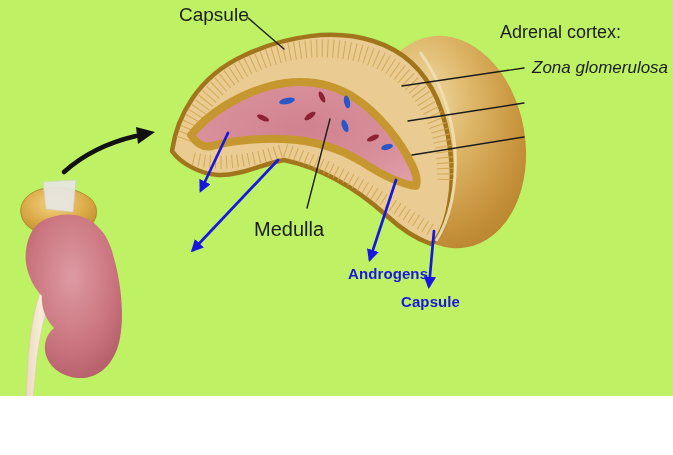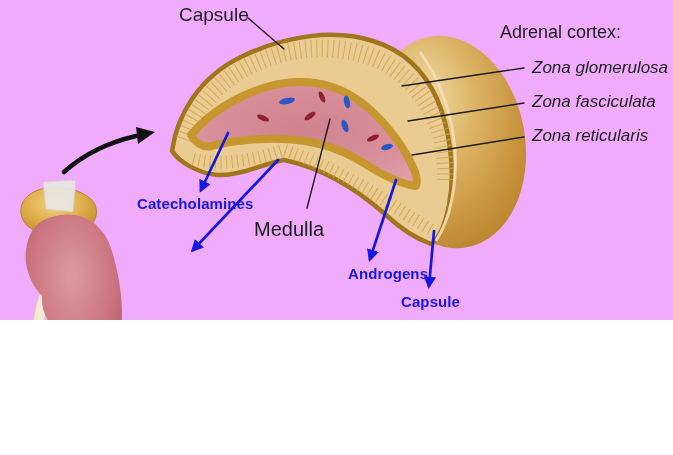--- a/index.html
+++ b/index.html
@@ -1,17 +1,17 @@
 <!DOCTYPE html>
 <html><head>
 <meta charset="utf-8">
 <style>
   html,body{margin:0;padding:0;background:#fff;}
   .stage{
-    position:relative;width:673px;height:320px;background:#f0abfc;
+    position:relative;width:673px;height:396px;background:#bef264;
     font-family:"Liberation Sans",sans-serif;overflow:hidden;text-decoration:underline;
   }
   .stage svg{position:absolute;left:0;top:0;}
   .lbl{position:absolute;color:#1c1c1c;white-space:nowrap;line-height:1.1;}
   .lbl.blue{color:#1717df;font-weight:700;font-size:15px;letter-spacing:.1px;}
   .lbl.italic{font-style:italic;}
   .lbl-capsule{left:179px;top:5px;font-size:19px;}
   .lbl-cortex{left:460px;top:23px;font-size:18px;margin-left:40px;}
   .lbl-zg{left:532px;top:59px;font-size:17px;text-align:center;}
   .lbl-zf{left:532px;top:93px;font-size:17px;}
@@ -240,19 +240,16 @@
       <line x1="228" y1="133" x2="201" y2="190" marker-end="url(#arrowBlue)"></line>
       <line x1="278" y1="160" x2="193" y2="250" marker-end="url(#arrowBlue)"></line>
       <line x1="396" y1="180" x2="370" y2="259" marker-end="url(#arrowBlue)"></line>
       <line x1="434" y1="231" x2="429" y2="286" marker-end="url(#arrowBlue)"></line>
     </g>
   </svg>
 
   <div class="lbl lbl-capsule">Capsule</div>
   <div class="lbl lbl-cortex">Adrenal cortex:</div>
   <div class="lbl italic lbl-zg">Zona glomerulosa</div>
-  <div class="lbl italic lbl-zf">Zona fasciculata</div>
-  <div class="lbl italic lbl-zr">Zona reticularis</div>
-  <div class="lbl blue lbl-cat">Catecholamines</div>
   <div class="lbl lbl-medulla">Medulla</div>
   <div class="lbl blue lbl-and">Androgens</div>
   <div class="lbl blue lbl-cor">Capsule</div>
 </div>
 
 </body></html>

